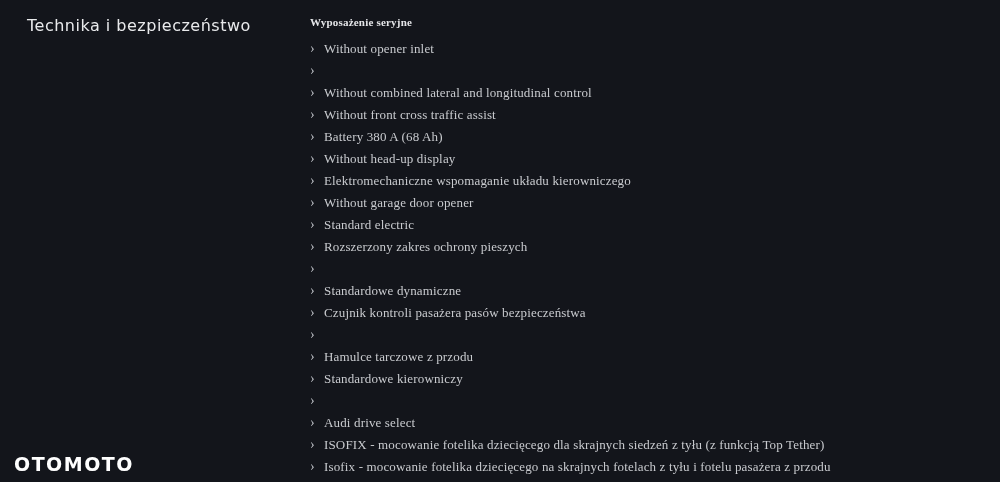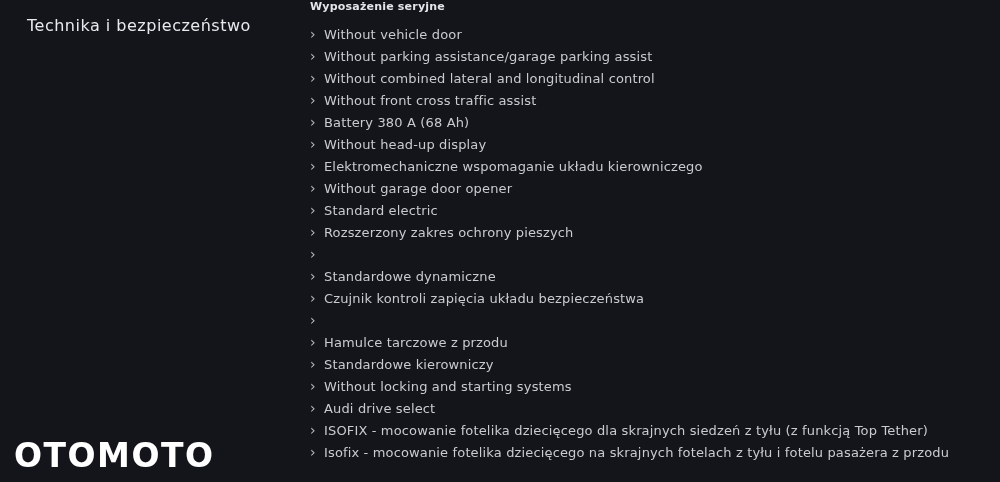--- a/index.html
+++ b/index.html
@@ -33,20 +33,22 @@
   }
   .section-title {
     font-size: 16px;
     font-weight: 500;
     letter-spacing: 0.5px;
     line-height: 1.2;
     color: var(--color-title-text);
   }
   .col-right {
     flex: 1 1 auto;
+    padding-top: 15px;
+    font-family: Liberation Serif, serif;
   }
   .list-header {
     font-size: 11px;
     font-weight: 700;
     letter-spacing: 0.2px;
     line-height: 14px;
     color: var(--color-header-text);
   }
   .equipment-list {
     list-style: none;
@@ -66,44 +68,43 @@
     width: 6px;
     margin-right: 8px;
     font-size: 14px;
     line-height: 1;
     color: var(--color-chevron);
   }
   .footer-logo {
     position: absolute;
     left: 14px;
     bottom: 7px;
-    font-size: 33px;
+    font-size: 19px;
     font-weight: 800;
     letter-spacing: 1.5px;
     color: var(--color-logo-text);
     cursor: pointer;
   }
 </style>
 </head>
 <body>
 
 <div class="section">
   <div class="col-left">
     <h2 class="section-title">Technika i bezpieczeństwo</h2>
   </div>
   <div class="col-right">
     <h3 class="list-header">Wyposażenie seryjne</h3>
     <ul class="equipment-list">
         <li class="equipment-item">
           <span class="chevron">›</span>
-          <span>Without vehicle door</span>
+          <span>Without opener inlet</span>
         </li>
         <li class="equipment-item">
           <span class="chevron">›</span>
-          <span>Without parking assistance/garage parking assist</span>
         </li>
         <li class="equipment-item">
           <span class="chevron">›</span>
           <span>Without combined lateral and longitudinal control</span>
         </li>
         <li class="equipment-item">
           <span class="chevron">›</span>
           <span>Without front cross traffic assist</span>
         </li>
         <li class="equipment-item">
@@ -132,36 +133,35 @@
         </li>
         <li class="equipment-item">
           <span class="chevron">›</span>
         </li>
         <li class="equipment-item">
           <span class="chevron">›</span>
           <span>Standardowe dynamiczne</span>
         </li>
         <li class="equipment-item">
           <span class="chevron">›</span>
-          <span>Czujnik kontroli zapięcia układu bezpieczeństwa</span>
+          <span>Czujnik kontroli pasażera pasów bezpieczeństwa</span>
         </li>
         <li class="equipment-item">
           <span class="chevron">›</span>
         </li>
         <li class="equipment-item">
           <span class="chevron">›</span>
           <span>Hamulce tarczowe z przodu</span>
         </li>
         <li class="equipment-item">
           <span class="chevron">›</span>
           <span>Standardowe kierowniczy</span>
         </li>
         <li class="equipment-item">
           <span class="chevron">›</span>
-          <span>Without locking and starting systems</span>
         </li>
         <li class="equipment-item">
           <span class="chevron">›</span>
           <span>Audi drive select</span>
         </li>
         <li class="equipment-item">
           <span class="chevron">›</span>
           <span>ISOFIX - mocowanie fotelika dziecięcego dla skrajnych siedzeń z tyłu (z funkcją Top Tether)</span>
         </li>
         <li class="equipment-item">

